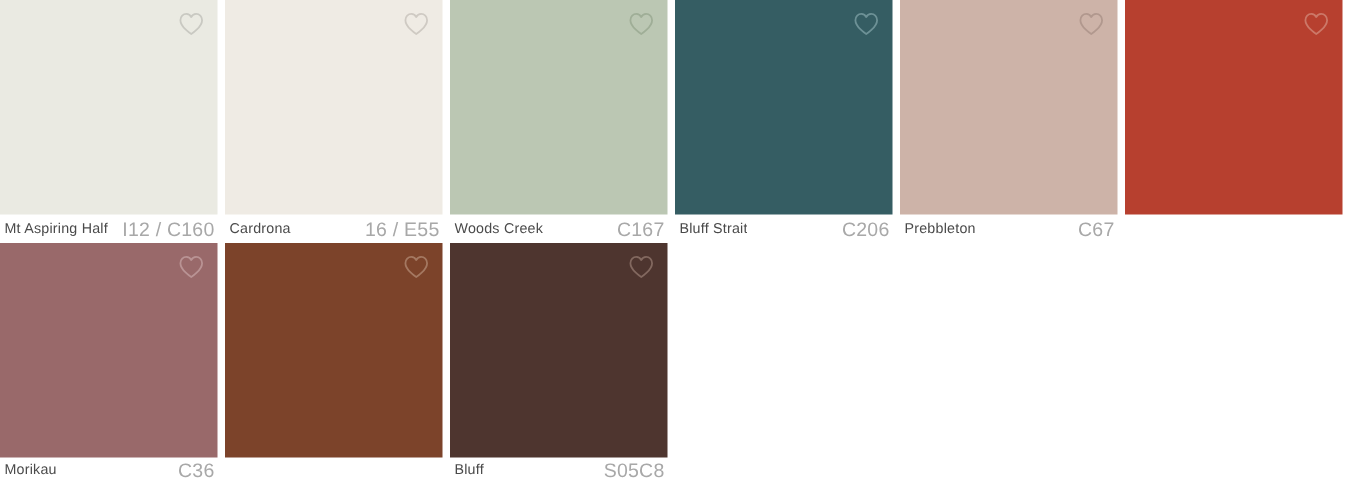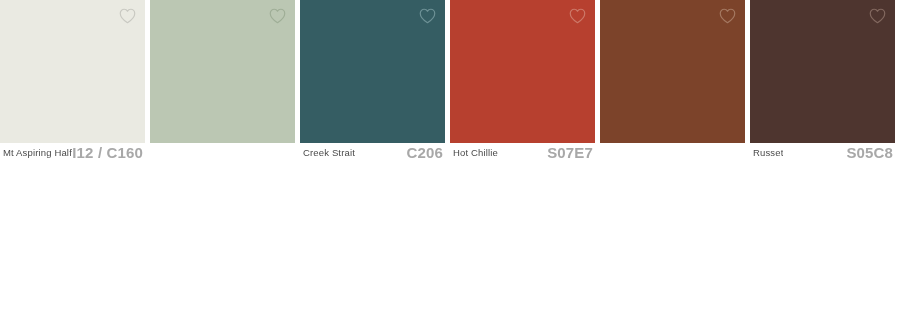--- a/index.html
+++ b/index.html
@@ -53,95 +53,133 @@
     padding: 0 2px 0 3px;
   }
   .swatch-name {
     font-size: 9.5px;
     color: #4a4a4a;
     letter-spacing: 0.15px;
     white-space: nowrap;
     overflow: hidden;
   }
   .swatch-code {
-    font-size: 15px;
+    font-size: 13px;
     color: #a8a8a8;
     letter-spacing: 0.15px;
     white-space: nowrap;
     text-align: right;
-    font-weight: bold;
   }
 </style>
 </head>
 <body>
 
 <div id="swatch-grid">
     <div class="swatch-card">
       <div class="swatch-color" style="background: rgb(234, 234, 226);">
         <span class="heart-icon" style="color: rgb(201, 201, 194);">
           <svg viewBox="0 0 24 22" fill="none">
             <path d="M12 20.5 C12 20.5 1.8 13.9 1.8 7.4 C1.8 3.9 4.4 1.5 7.4 1.5 C9.6 1.5 11.2 2.8 12 4.4 C12.8 2.8 14.4 1.5 16.6 1.5 C19.6 1.5 22.2 3.9 22.2 7.4 C22.2 13.9 12 20.5 12 20.5 Z" stroke="currentColor" stroke-width="1.7" stroke-linejoin="round"></path>
           </svg>
         </span>
       </div>
       <div class="swatch-meta">
         <span class="swatch-name">Mt Aspiring Half</span>
         <span class="swatch-code">I12 / C160</span>
       </div>
     </div>
     <div class="swatch-card">
+      <div class="swatch-color" style="background: rgb(239, 235, 228);">
+        <span class="heart-icon" style="color: rgb(207, 202, 195);">
+          <svg viewBox="0 0 24 22" fill="none">
+            <path d="M12 20.5 C12 20.5 1.8 13.9 1.8 7.4 C1.8 3.9 4.4 1.5 7.4 1.5 C9.6 1.5 11.2 2.8 12 4.4 C12.8 2.8 14.4 1.5 16.6 1.5 C19.6 1.5 22.2 3.9 22.2 7.4 C22.2 13.9 12 20.5 12 20.5 Z" stroke="currentColor" stroke-width="1.7" stroke-linejoin="round"></path>
+          </svg>
+        </span>
+      </div>
+      <div class="swatch-meta">
+        <span class="swatch-name">Cardrona</span>
+        <span class="swatch-code">16 / E55</span>
+      </div>
+    </div>
+    <div class="swatch-card">
       <div class="swatch-color" style="background: rgb(187, 199, 179);">
         <span class="heart-icon" style="color: rgb(159, 174, 151);">
           <svg viewBox="0 0 24 22" fill="none">
             <path d="M12 20.5 C12 20.5 1.8 13.9 1.8 7.4 C1.8 3.9 4.4 1.5 7.4 1.5 C9.6 1.5 11.2 2.8 12 4.4 C12.8 2.8 14.4 1.5 16.6 1.5 C19.6 1.5 22.2 3.9 22.2 7.4 C22.2 13.9 12 20.5 12 20.5 Z" stroke="currentColor" stroke-width="1.7" stroke-linejoin="round"></path>
           </svg>
         </span>
+      </div>
+      <div class="swatch-meta">
+        <span class="swatch-name">Woods Creek</span>
+        <span class="swatch-code">C167</span>
       </div>
     </div>
     <div class="swatch-card">
       <div class="swatch-color" style="background: rgb(53, 93, 99);">
         <span class="heart-icon" style="color: rgb(109, 145, 150);">
           <svg viewBox="0 0 24 22" fill="none">
             <path d="M12 20.5 C12 20.5 1.8 13.9 1.8 7.4 C1.8 3.9 4.4 1.5 7.4 1.5 C9.6 1.5 11.2 2.8 12 4.4 C12.8 2.8 14.4 1.5 16.6 1.5 C19.6 1.5 22.2 3.9 22.2 7.4 C22.2 13.9 12 20.5 12 20.5 Z" stroke="currentColor" stroke-width="1.7" stroke-linejoin="round"></path>
           </svg>
         </span>
       </div>
       <div class="swatch-meta">
-        <span class="swatch-name">Creek Strait</span>
+        <span class="swatch-name">Bluff Strait</span>
         <span class="swatch-code">C206</span>
+      </div>
+    </div>
+    <div class="swatch-card">
+      <div class="swatch-color" style="background: rgb(205, 179, 168);">
+        <span class="heart-icon" style="color: rgb(177, 152, 142);">
+          <svg viewBox="0 0 24 22" fill="none">
+            <path d="M12 20.5 C12 20.5 1.8 13.9 1.8 7.4 C1.8 3.9 4.4 1.5 7.4 1.5 C9.6 1.5 11.2 2.8 12 4.4 C12.8 2.8 14.4 1.5 16.6 1.5 C19.6 1.5 22.2 3.9 22.2 7.4 C22.2 13.9 12 20.5 12 20.5 Z" stroke="currentColor" stroke-width="1.7" stroke-linejoin="round"></path>
+          </svg>
+        </span>
+      </div>
+      <div class="swatch-meta">
+        <span class="swatch-name">Prebbleton</span>
+        <span class="swatch-code">C67</span>
       </div>
     </div>
     <div class="swatch-card">
       <div class="swatch-color" style="background: rgb(183, 64, 47);">
         <span class="heart-icon" style="color: rgb(204, 120, 104);">
           <svg viewBox="0 0 24 22" fill="none">
             <path d="M12 20.5 C12 20.5 1.8 13.9 1.8 7.4 C1.8 3.9 4.4 1.5 7.4 1.5 C9.6 1.5 11.2 2.8 12 4.4 C12.8 2.8 14.4 1.5 16.6 1.5 C19.6 1.5 22.2 3.9 22.2 7.4 C22.2 13.9 12 20.5 12 20.5 Z" stroke="currentColor" stroke-width="1.7" stroke-linejoin="round"></path>
           </svg>
         </span>
       </div>
+    </div>
+    <div class="swatch-card">
+      <div class="swatch-color" style="background: rgb(153, 105, 106);">
+        <span class="heart-icon" style="color: rgb(185, 147, 148);">
+          <svg viewBox="0 0 24 22" fill="none">
+            <path d="M12 20.5 C12 20.5 1.8 13.9 1.8 7.4 C1.8 3.9 4.4 1.5 7.4 1.5 C9.6 1.5 11.2 2.8 12 4.4 C12.8 2.8 14.4 1.5 16.6 1.5 C19.6 1.5 22.2 3.9 22.2 7.4 C22.2 13.9 12 20.5 12 20.5 Z" stroke="currentColor" stroke-width="1.7" stroke-linejoin="round"></path>
+          </svg>
+        </span>
+      </div>
       <div class="swatch-meta">
-        <span class="swatch-name">Hot Chillie</span>
-        <span class="swatch-code">S07E7</span>
+        <span class="swatch-name">Morikau</span>
+        <span class="swatch-code">C36</span>
       </div>
     </div>
     <div class="swatch-card">
       <div class="swatch-color" style="background: rgb(124, 67, 42);">
         <span class="heart-icon" style="color: rgb(164, 120, 97);">
           <svg viewBox="0 0 24 22" fill="none">
             <path d="M12 20.5 C12 20.5 1.8 13.9 1.8 7.4 C1.8 3.9 4.4 1.5 7.4 1.5 C9.6 1.5 11.2 2.8 12 4.4 C12.8 2.8 14.4 1.5 16.6 1.5 C19.6 1.5 22.2 3.9 22.2 7.4 C22.2 13.9 12 20.5 12 20.5 Z" stroke="currentColor" stroke-width="1.7" stroke-linejoin="round"></path>
           </svg>
         </span>
       </div>
     </div>
     <div class="swatch-card">
       <div class="swatch-color" style="background: rgb(78, 53, 47);">
         <span class="heart-icon" style="color: rgb(130, 104, 95);">
           <svg viewBox="0 0 24 22" fill="none">
             <path d="M12 20.5 C12 20.5 1.8 13.9 1.8 7.4 C1.8 3.9 4.4 1.5 7.4 1.5 C9.6 1.5 11.2 2.8 12 4.4 C12.8 2.8 14.4 1.5 16.6 1.5 C19.6 1.5 22.2 3.9 22.2 7.4 C22.2 13.9 12 20.5 12 20.5 Z" stroke="currentColor" stroke-width="1.7" stroke-linejoin="round"></path>
           </svg>
         </span>
       </div>
       <div class="swatch-meta">
-        <span class="swatch-name">Russet</span>
+        <span class="swatch-name">Bluff</span>
         <span class="swatch-code">S05C8</span>
       </div>
     </div>
   </div>
 
 </body></html>

